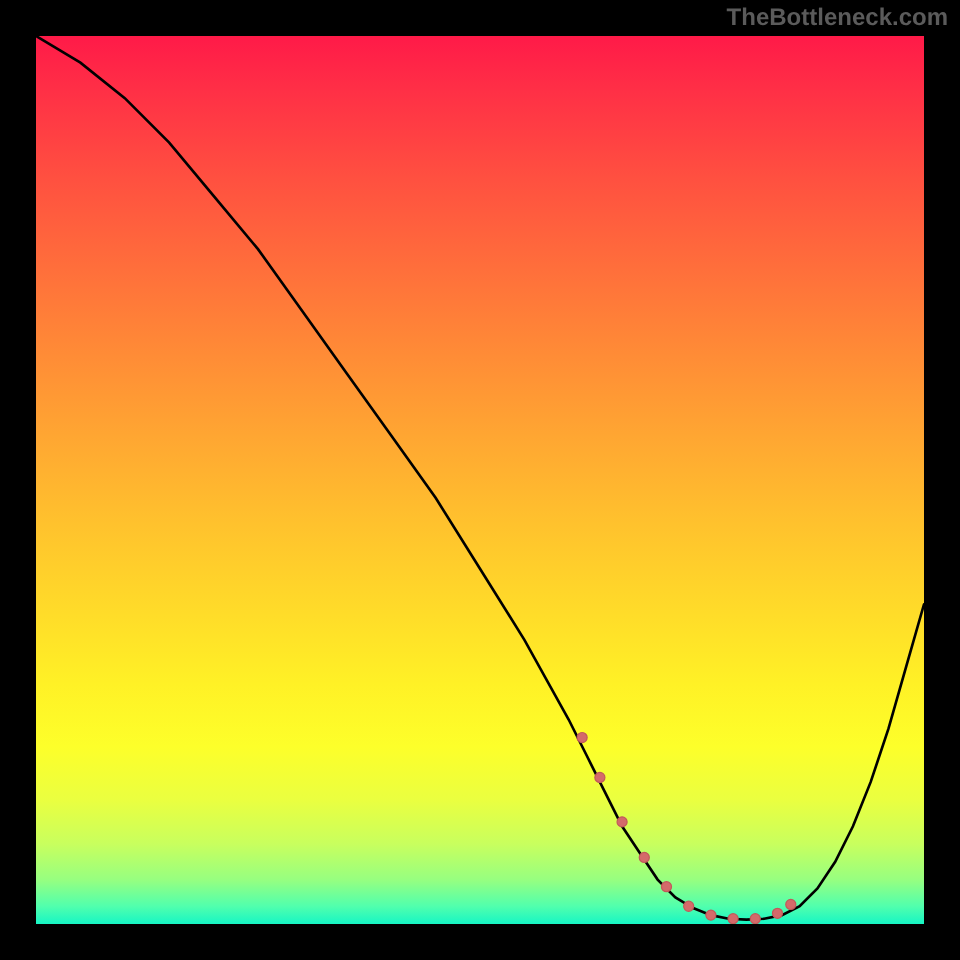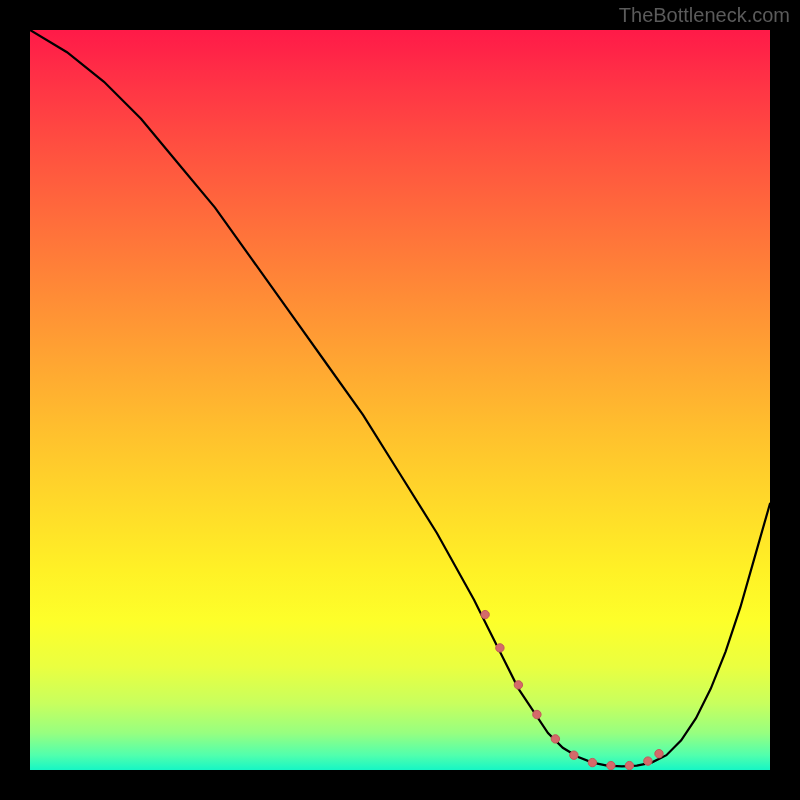--- a/index.html
+++ b/index.html
@@ -9,21 +9,21 @@
     width: 800px;
     height: 800px;
     background: #000;
   }
   .attribution {
     position: absolute;
     top: 4px;
     right: 10px;
     font-family: Arial, Helvetica, sans-serif;
     font-size: 20px;
-    font-weight: normal;
+    font-weight: bold;
     color: #5b5b5b;
     z-index: 10;
   }
   .plot {
     position: absolute;
     left: 30px;
     top: 30px;
     width: 740px;
     height: 740px;
   }

